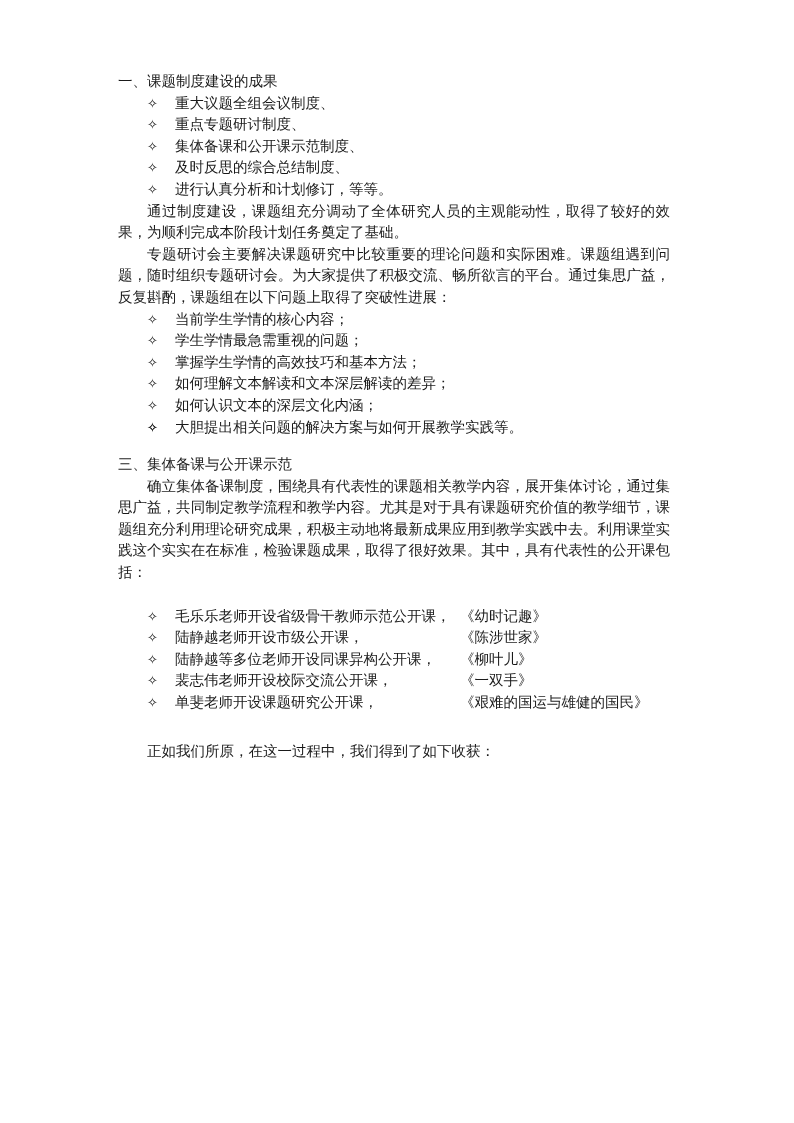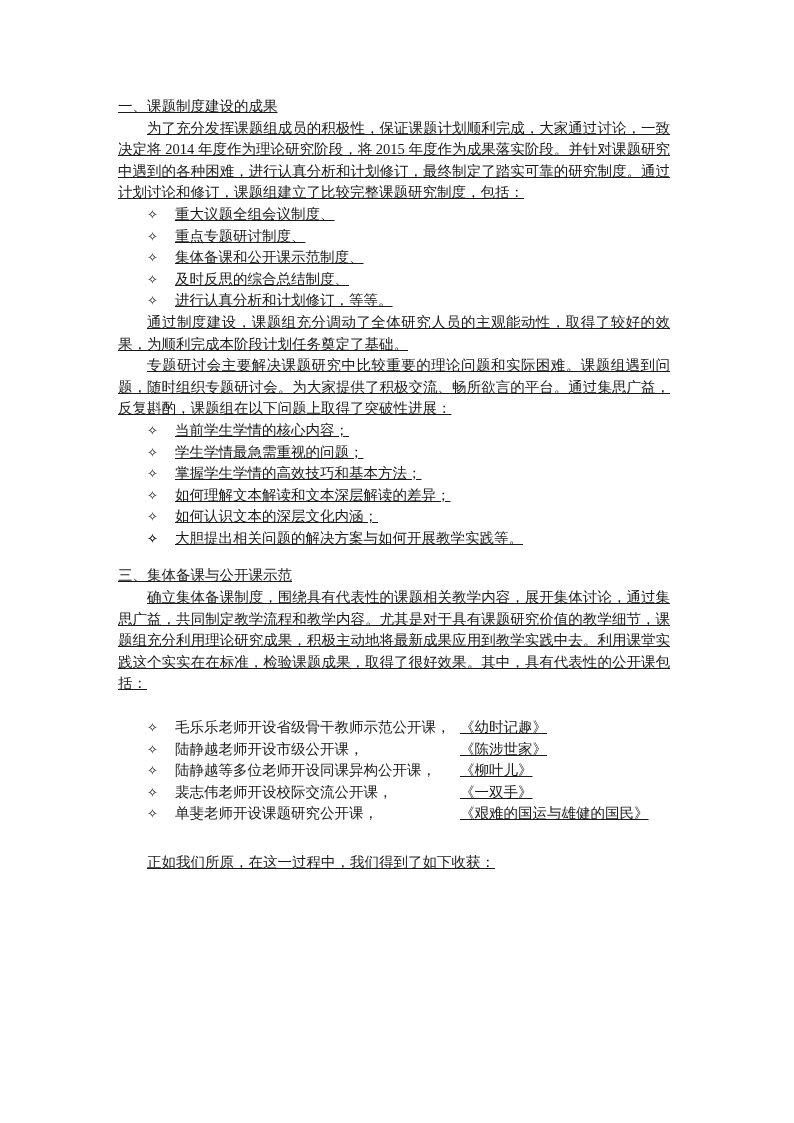--- a/index.html
+++ b/index.html
@@ -8,24 +8,23 @@
     height: 1123px;
     background: #ffffff;
     font-family: "Liberation Serif", "DejaVu Serif", serif;
     color: #1a1a1a;
     overflow: hidden;
   }
   .page {
     box-sizing: border-box;
     width: 788px;
     height: 1123px;
-    padding: 96px 118px 0 118px;
+    padding: 71px 118px 0 118px;
     font-size: 14.5px;
     line-height: 21.6px;
-    text-decoration: underline;
   }
   .section-heading {
     font-size: 14.5px;
     font-weight: normal;
     margin: 16px 0 0 0;
   }
   .section-heading.first { margin-top: 0; }
   p.para {
     margin: 0;
     text-indent: 2em;
@@ -59,21 +58,20 @@
   p.after-courses { margin-top: 20px; }
   p.closing-line { margin-top: 27px; }
 </style>
 </head>
 <body>
 
 <div class="page">
 
   <div>
     <h2 class="section-heading first">一、课题制度建设的成果</h2>
-    <p class="para">为了充分发挥课题组成员的积极性，保证课题计划顺利完成，大家通过讨论，一致决定将 2014 年度作为理论研究阶段，将 2015 年度作为成果落实阶段。并针对课题研究中遇到的各种困难，进行认真分析和计划修订，最终制定了踏实可靠的研究制度。通过计划讨论和修订，课题组建立了比较完整课题研究制度，包括：</p>
     <ul class="bullet-list">
       <li><span class="bullet-marker">✧</span><span>重大议题全组会议制度、</span></li>
       <li><span class="bullet-marker">✧</span><span>重点专题研讨制度、</span></li>
       <li><span class="bullet-marker">✧</span><span>集体备课和公开课示范制度、</span></li>
       <li><span class="bullet-marker">✧</span><span>及时反思的综合总结制度、</span></li>
       <li><span class="bullet-marker">✧</span><span>进行认真分析和计划修订，等等。</span></li>
     </ul>
     <p class="para">通过制度建设，课题组充分调动了全体研究人员的主观能动性，取得了较好的效果，为顺利完成本阶段计划任务奠定了基础。</p>
   </div>
 

